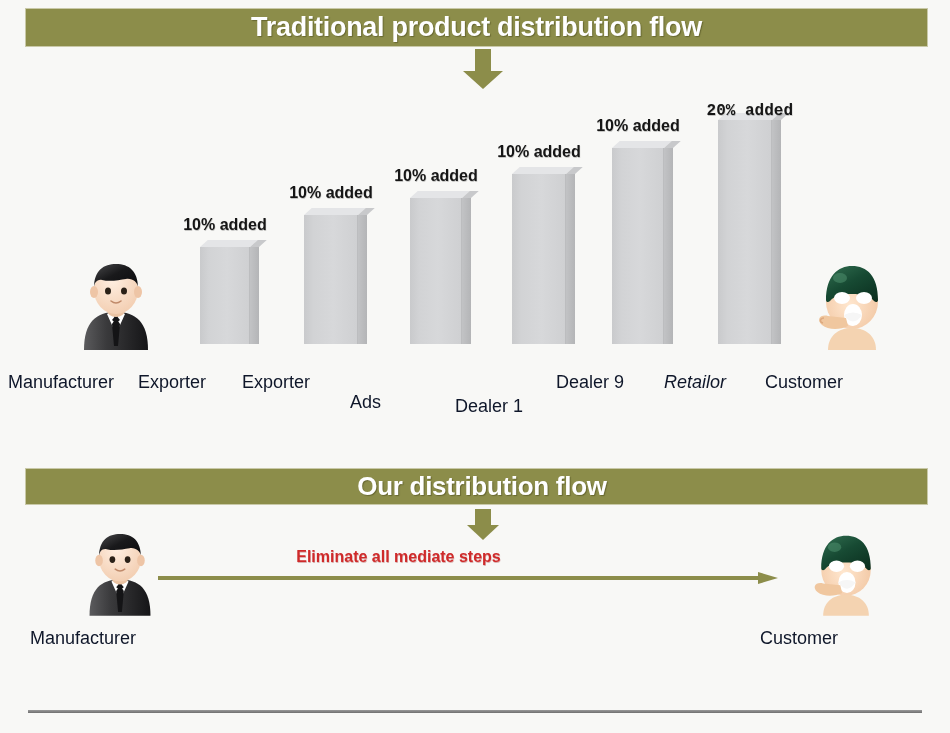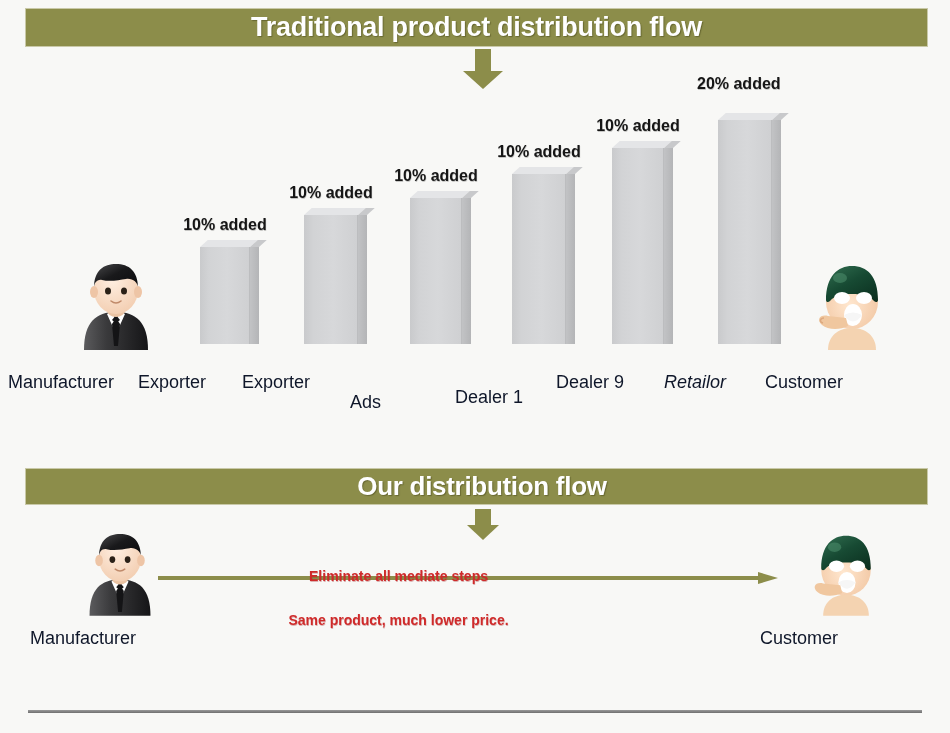--- a/index.html
+++ b/index.html
@@ -115,24 +115,23 @@
   }
   #flow-arrow .tip{
     position:absolute;right:0;top:0;
     width:0;height:0;
     border-top:6px solid transparent;
     border-bottom:6px solid transparent;
     border-left:20px solid #8c8d4a;
   }
   .red-line{
     position:absolute;
-    color:#cf2a2a;font-size:14px;font-weight:bold;
+    color:#cf2a2a;font-size:16px;font-weight:bold;
     white-space:nowrap;
     text-shadow:0.5px 0.5px 0 rgba(150,20,20,.3);
-    margin-top:20px;
   }
   #eliminate-text{left:0;right:0;top:548px;text-align:center;}
   #same-product-text{left:0;right:0;top:592px;text-align:center;}
 
   
   #bottom-divider{
     position:absolute;left:28px;top:710px;width:894px;height:3px;
     background:linear-gradient(to bottom,#9a9a9a,#6f6f6f);
   }
 </style>
@@ -180,21 +179,21 @@
         <div class="face"></div>
         <div class="top"></div>
         <div class="side"></div>
       </div>
       <div class="bar-label" style="left: 590px; top: 117px; width: 96px; text-align: center;">10% added</div>
       <div class="bar" style="left: 718px; top: 120px; width: 54px; height: 224px;">
         <div class="face"></div>
         <div class="top"></div>
         <div class="side"></div>
       </div>
-      <div class="bar-label" style="left: 697px; top: 75px; width: 96px; text-align: left;">20% added</div>
+      <div class="bar-label" style="left: 697px; top: 102px; width: 96px; text-align: right; font-family: Liberation Mono, monospace;">20% added</div>
     </div>
 
   <div class="avatar" style="left:74px;top:258px;">
     <svg width="84" height="92" viewBox="0 0 84 92" aria-hidden="true">
       <defs>
         <radialGradient id="skinA" cx="42%" cy="30%" r="75%">
           <stop offset="0%" stop-color="#ffeee0"></stop>
           <stop offset="100%" stop-color="#f2cdb0"></stop>
         </radialGradient>
         <linearGradient id="suitA" x1="0" y1="0" x2="1" y2="0">
@@ -262,21 +261,21 @@
 
       <path d="M18 92 C18 78 28 70 42 70 C56 70 66 78 66 92 Z" fill="#f4d3b1"></path>
     </svg>
   </div>
 
   <div id="node-labels-layer">
       <div class="node-label" style="left: 8px; top: 372px; width: 180px;">Manufacturer</div>
       <div class="node-label" style="left: 138px; top: 372px; width: 180px;">Exporter</div>
       <div class="node-label" style="left: 242px; top: 372px; width: 180px;">Exporter</div>
       <div class="node-label" style="left: 350px; top: 372px; width: 180px; margin-top: 20px;">Ads</div>
-      <div class="node-label" style="left: 455px; top: 387px; width: 180px;">Dealer 1</div>
+      <div class="node-label" style="left: 455px; top: 396px; width: 180px;">Dealer 1</div>
       <div class="node-label" style="left: 556px; top: 372px; width: 180px;">Dealer 9</div>
       <div class="node-label" style="left: 664px; top: 372px; width: 180px; font-style: italic;">Retailor</div>
       <div class="node-label" style="left: 765px; top: 372px; width: 180px;">Customer</div>
     </div>
 
   <div class="banner" id="banner-2">
     <span class="banner-text">Our distribution flow</span>
   </div>
 
   <div class="down-arrow" id="arrow-bottom">
@@ -314,20 +313,19 @@
       <path d="M18 92 C18 78 28 70 42 70 C56 70 66 78 66 92 Z" fill="#f4d3b1"></path>
     </svg>
   </div>
 
   <div id="flow-arrow">
     <div class="line"></div>
     <div class="tip"></div>
   </div>
 
   <div class="red-line" id="eliminate-text">Eliminate all mediate steps</div>
-  <div class="red-line" id="same-product-text">Same product, much lower price.</div>
 
   <div class="node-label" style="left:30px;top:628px;width:180px;">Manufacturer</div>
   <div class="node-label" style="left:760px;top:628px;width:180px;">Customer</div>
 
   <div id="bottom-divider"></div>
 
 </div>
 
 </body></html>

